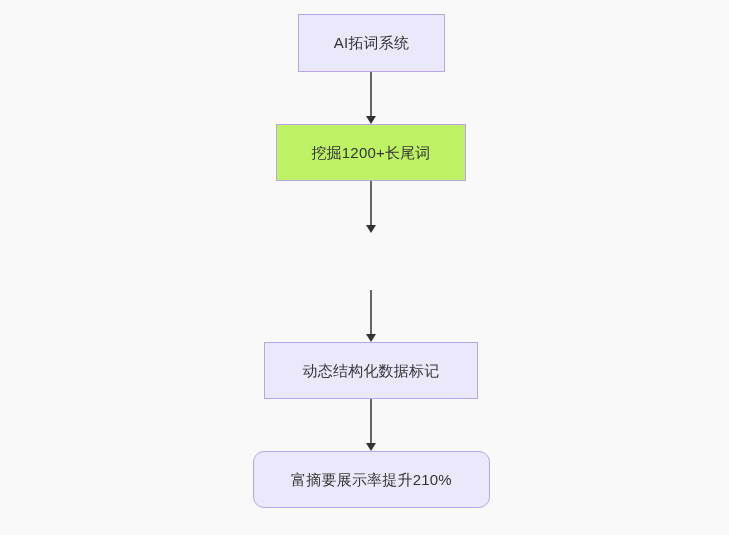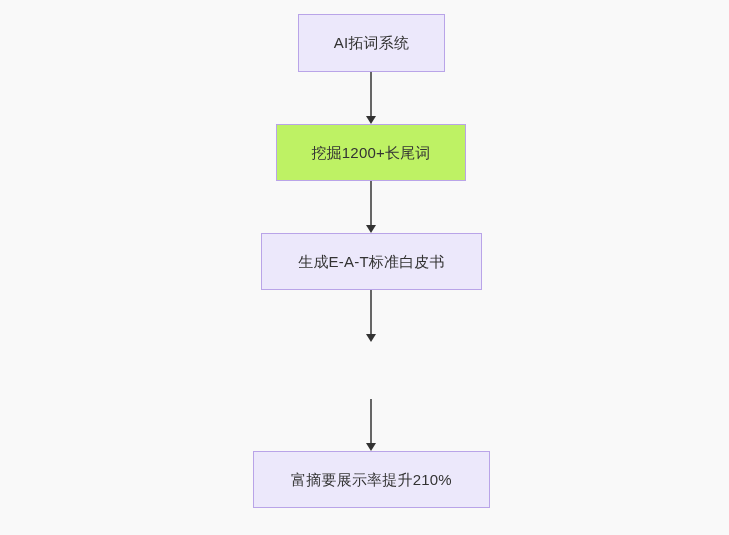--- a/index.html
+++ b/index.html
@@ -86,20 +86,20 @@
     <div class="edge-line" style="height: 45px; background: rgb(102, 102, 102);"></div>
     <div class="edge-arrowhead" style="top: 44px; border-top-color: rgb(51, 51, 51);"></div>
   </div>
 
   <div class="flow-node" style="left: 298px; top: 14px; width: 147px; height: 58px; background: rgb(236, 232, 251); border-color: rgb(185, 164, 232); color: rgb(51, 51, 51);">
     <span class="node-label">AI拓词系统</span>
   </div>
   <div class="flow-node" style="left: 276px; top: 124px; width: 190px; height: 57px; background: #bef264; border-color: rgb(185, 164, 232); color: rgb(51, 51, 51);">
     <span class="node-label">挖掘1200+长尾词</span>
   </div>
-  <div class="flow-node" style="left: 261px; top: 233px; width: 221px; height: 57px; background: rgb(236, 232, 251); border-color: rgb(185, 164, 232); color: rgb(51, 51, 51);">
-    <span class="node-label">生成E-A-T标准白皮书</span>
+  <div class="flow-node" style="left: 264px; top: 342px; width: 214px; height: 57px; background: rgb(236, 232, 251); border-color: rgb(185, 164, 232); color: rgb(51, 51, 51);">
+    <span class="node-label">动态结构化数据标记</span>
   </div>
-  <div class="flow-node" style="left: 253px; top: 451px; width: 237px; height: 57px; background: rgb(236, 232, 251); border-color: rgb(185, 164, 232); color: rgb(51, 51, 51);">
+  <div class="flow-node" style="left: 253px; top: 451px; width: 237px; height: 57px; background: rgb(236, 232, 251); border-color: rgb(185, 164, 232); color: rgb(51, 51, 51); border-radius: 11px;">
     <span class="node-label">富摘要展示率提升210%</span>
   </div>
 
 </div>
 
 </body></html>

